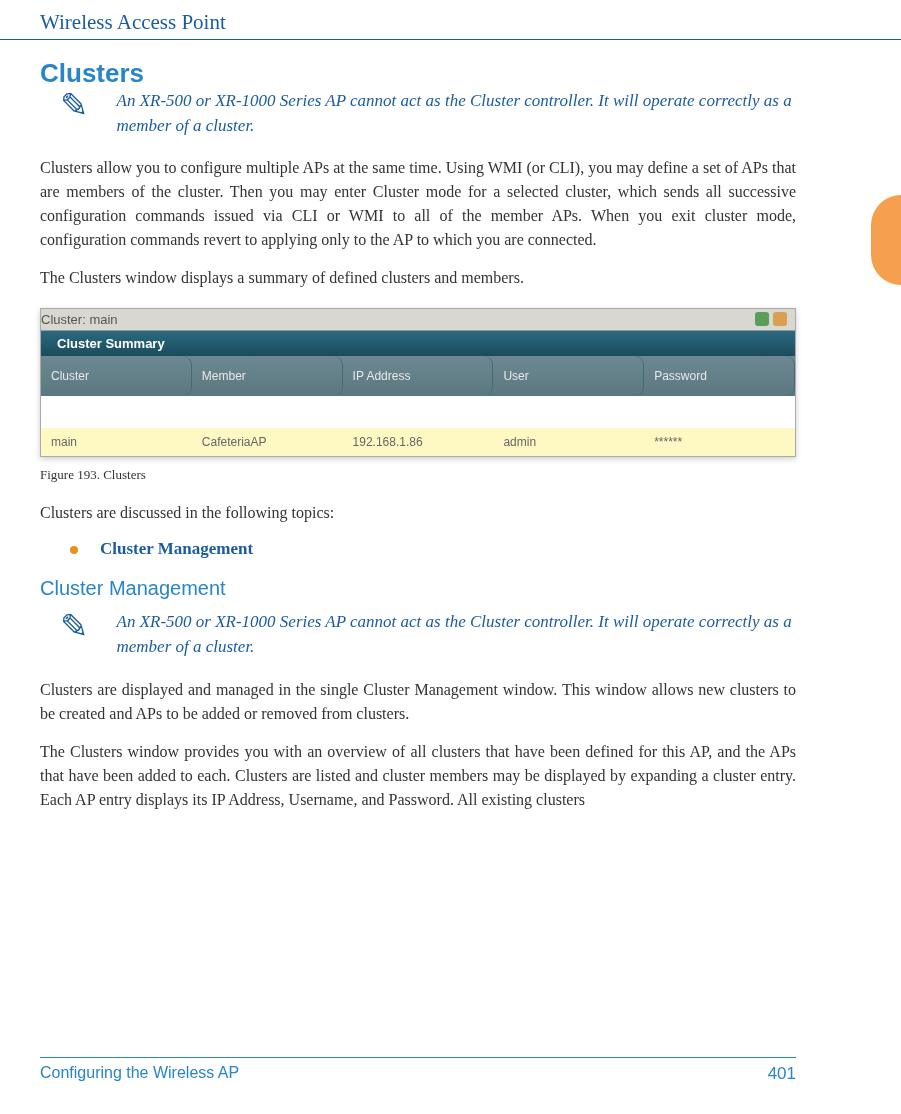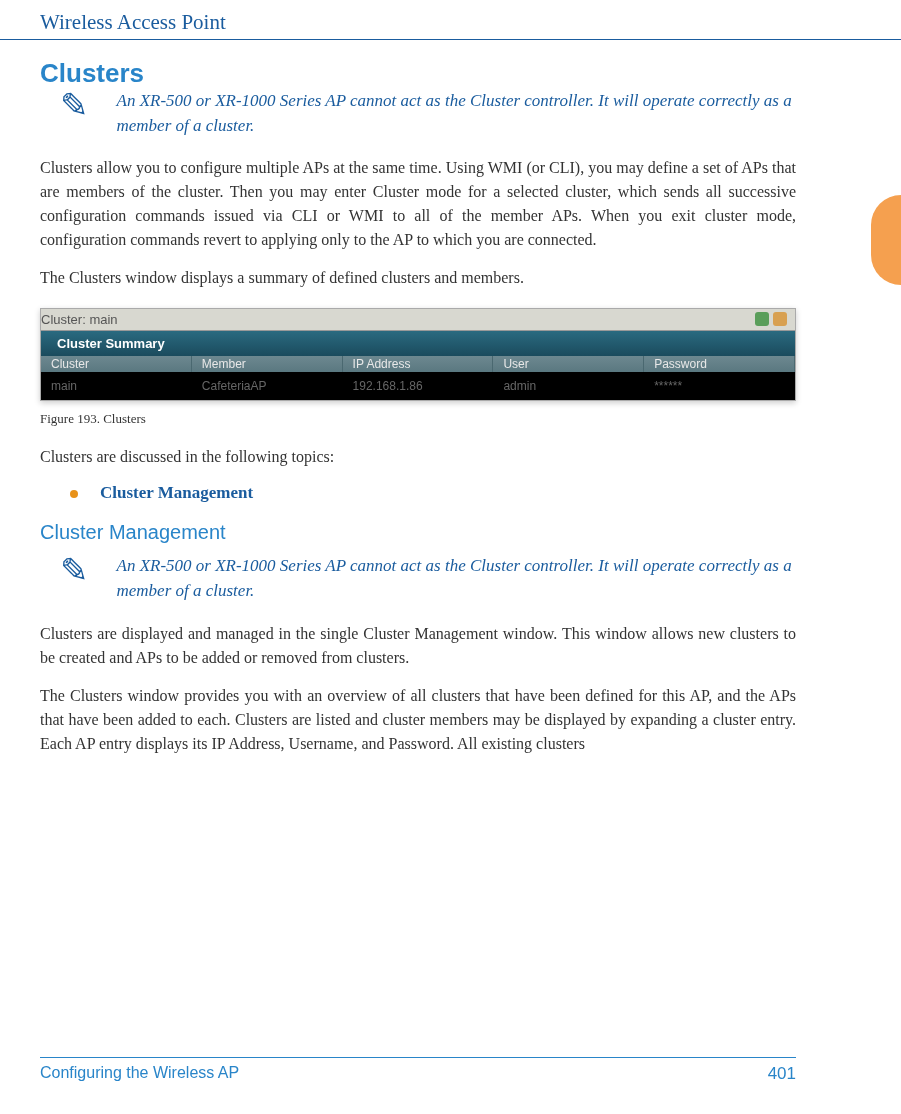--- a/index.html
+++ b/index.html
@@ -117,27 +117,29 @@
       padding: 5px 16px;
     }
     .fig-header-row {
       display: flex;
       background: #5a7880;
       background: linear-gradient(#6d8890, #5a7880);
     }
     .fig-header-cell {
       color: #e8e8e8;
       font-size: 12px;
-      padding: 1px 10px;
+      padding: 13px 10px;
       border-right: 1px solid #4a6870;
       flex: 1;
+      border-radius: 9px;
     }
     .fig-data-row {
       display: flex;
-      background: #000000;
+      background: #fef9c3;
+      margin-top: 32px;
     }
     .fig-data-cell {
       color: #666;
       font-size: 12px;
       padding: 7px 10px;
       flex: 1;
     }
     .figure-caption {
       font-size: 13px;
       color: #333;

